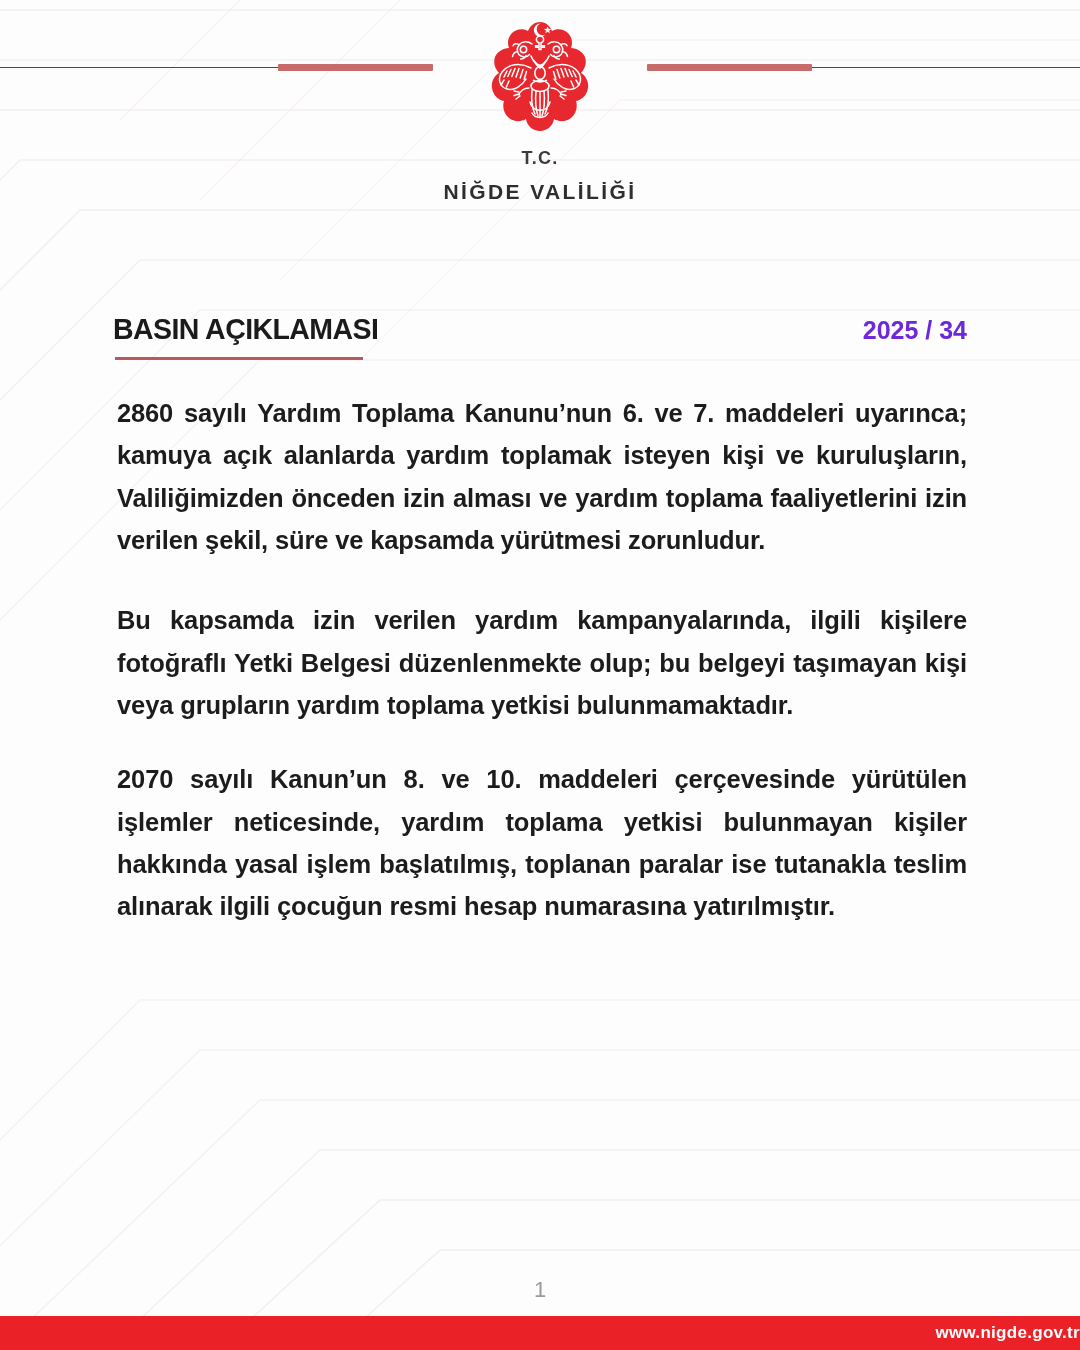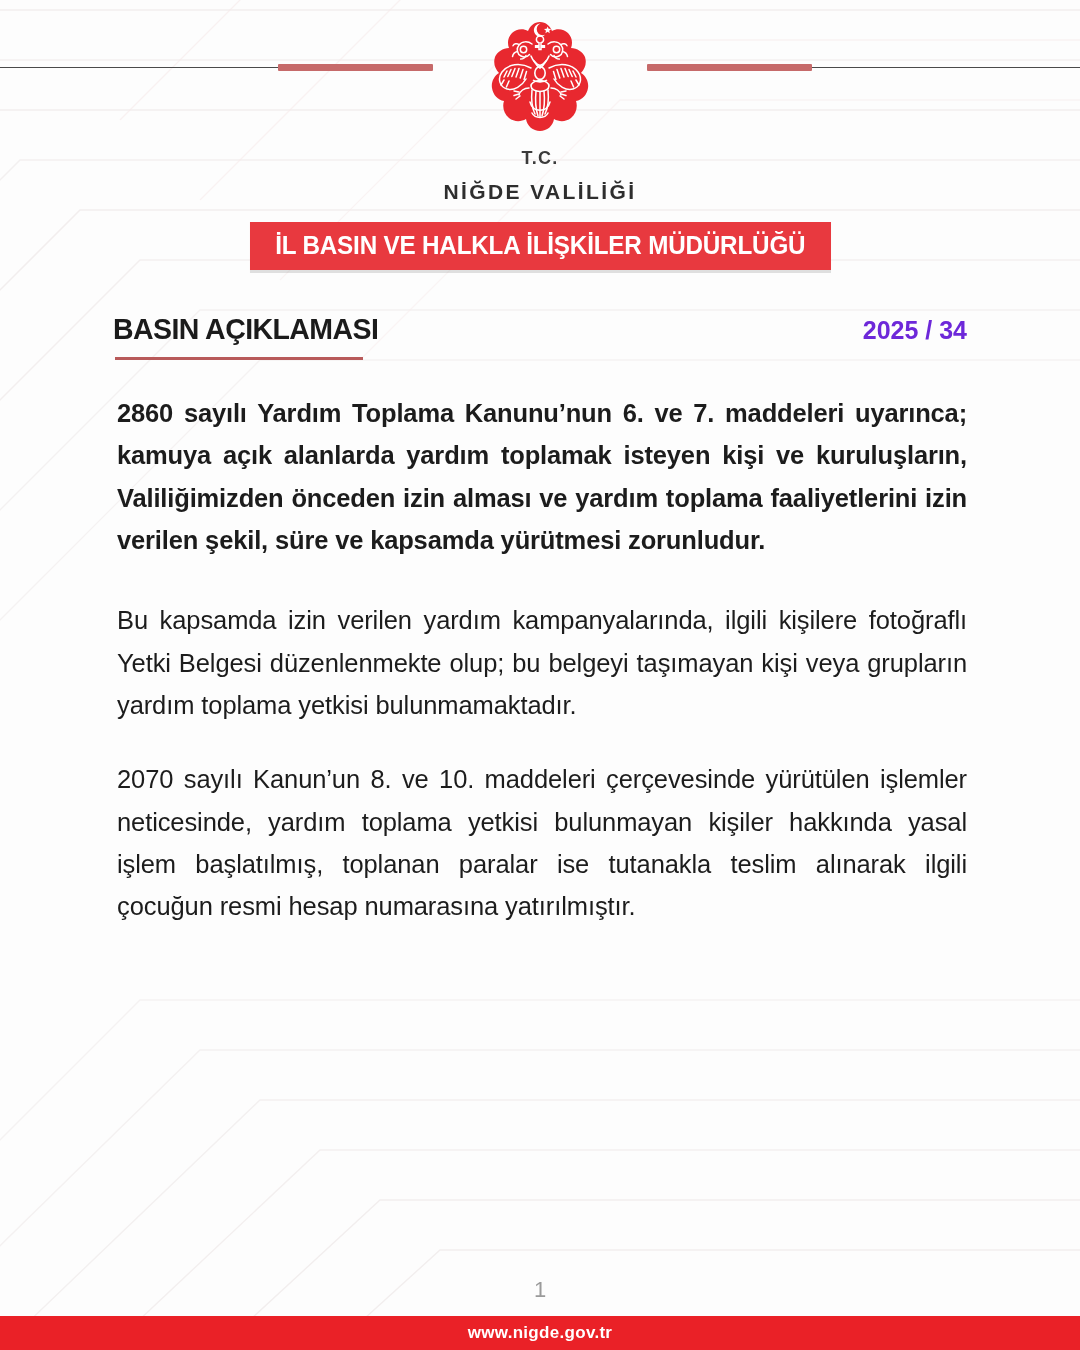--- a/index.html
+++ b/index.html
@@ -177,21 +177,21 @@
     line-height: 1.66;
     margin: 0 0 30px 4px;
     hyphens: none;
   }
   .para.lead {
     font-weight: bold;
     letter-spacing: -0.15px;
     margin-bottom: 38px;
   }
   .para.body {
-    font-weight: 400;
+    font-weight: 700;
     letter-spacing: -0.1px;
     margin-bottom: 32px;
   }
   .para:last-child { margin-bottom: 0; }
 
   
   .page-mark {
     position: absolute;
     top: 1277px;
     left: 0;
@@ -208,21 +208,21 @@
   .footer-bar {
     position: absolute;
     left: 0;
     top: 1316px;
     width: 1080px;
     height: 34px;
     background: #ea2127;
     z-index: 5;
     display: flex;
     align-items: center;
-    justify-content: center;
+    justify-content: flex-end;
   }
   .footer-url {
     color: #ffffff;
     font-size: 17px;
     font-weight: bold;
     letter-spacing: 0.3px;
   }
 </style>
 </head>
 <body>
@@ -385,23 +385,20 @@
         </g>
       </svg>
     </span>
   </div>
 
   <div class="emblem-text">
     <div class="tc-line">T.C.</div>
     <div class="valilik-line">NİĞDE VALİLİĞİ</div>
   </div>
 
-  <div class="banner-wrap">
-    <div class="banner">İL BASIN VE HALKLA İLİŞKİLER MÜDÜRLÜĞÜ</div>
-  </div>
 
   <div class="title-row">
     <div class="doc-title">BASIN AÇIKLAMASI</div>
     <div class="title-underline"></div>
     <div class="doc-number">2025 / 34</div>
   </div>
 
   <div class="body-copy">
     <p class="para lead">2860 sayılı Yardım Toplama Kanunu’nun 6. ve 7. maddeleri uyarınca; kamuya açık alanlarda yardım toplamak isteyen kişi ve kuruluşların, Valiliğimizden önceden izin alması ve yardım toplama faaliyetlerini izin verilen şekil, süre ve kapsamda yürütmesi zorunludur.</p>
     <p class="para body">Bu kapsamda izin verilen yardım kampanyalarında, ilgili kişilere fotoğraflı Yetki Belgesi düzenlenmekte olup; bu belgeyi taşımayan kişi veya grupların yardım toplama yetkisi bulunmamaktadır.</p>

